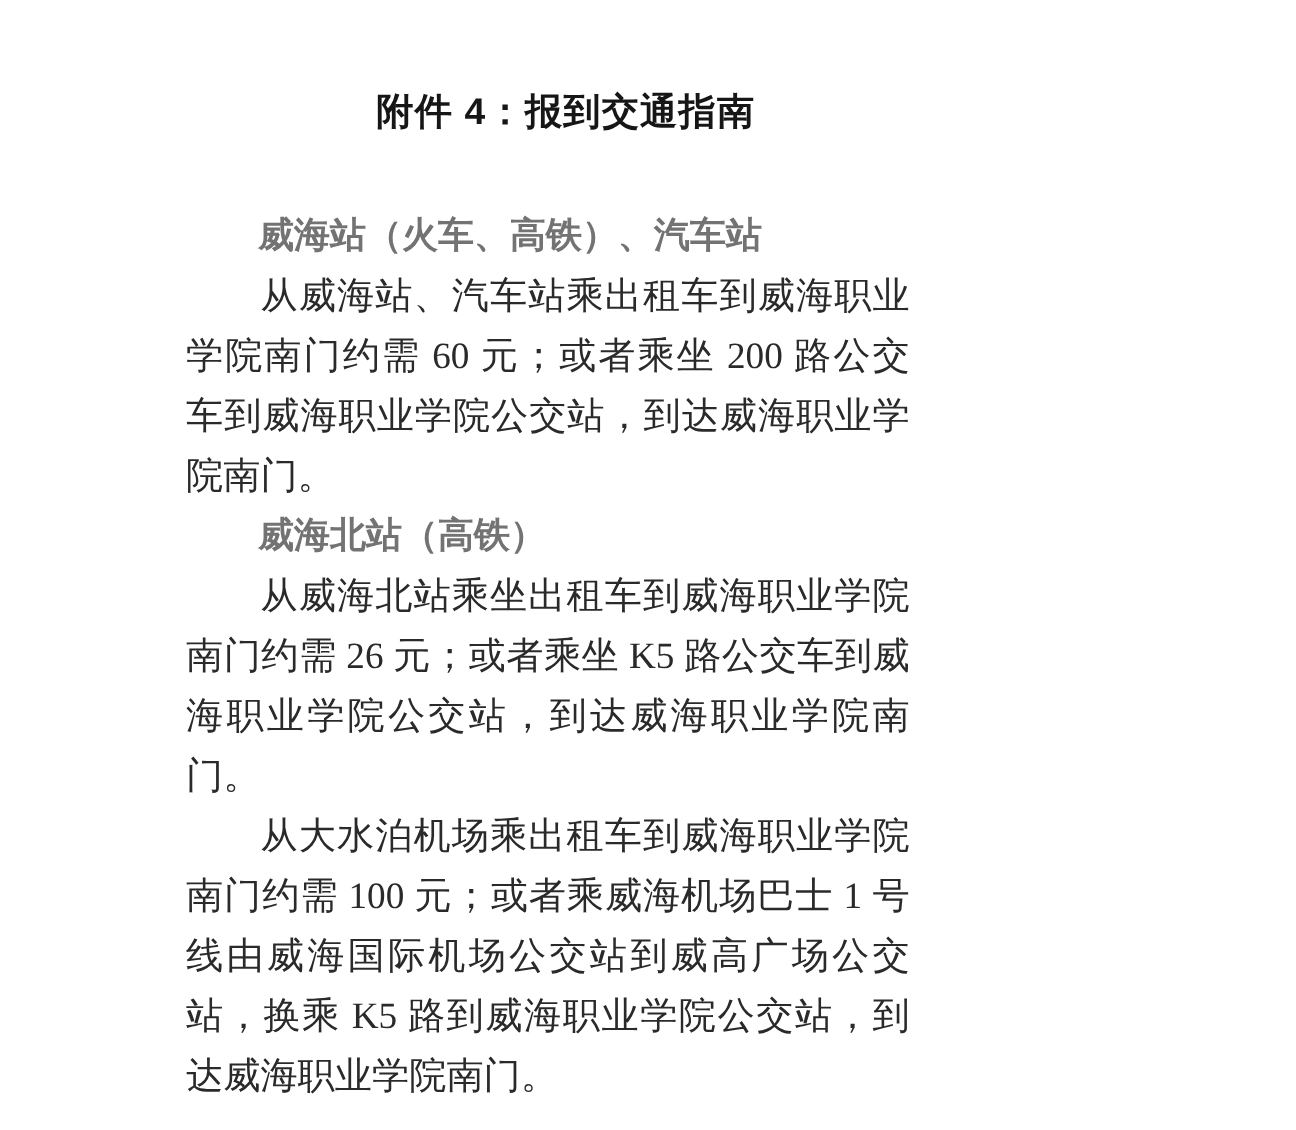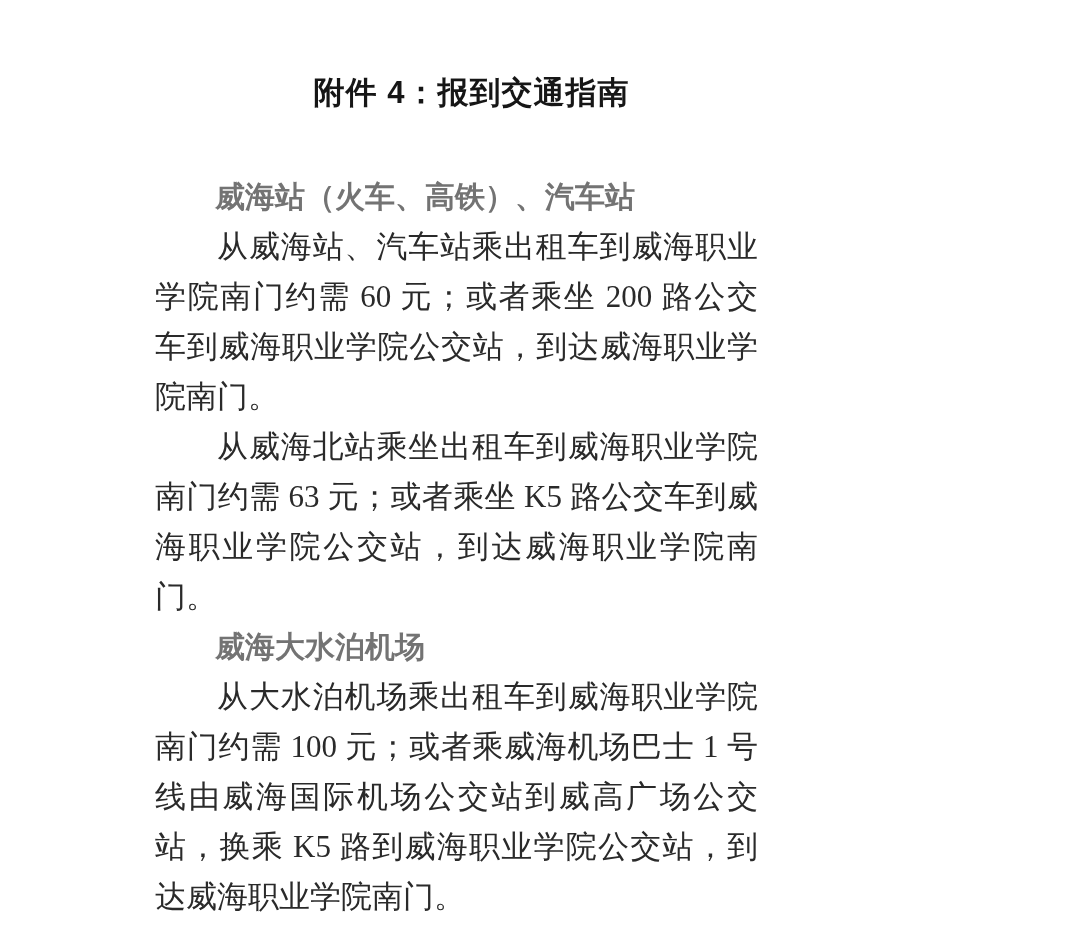--- a/index.html
+++ b/index.html
@@ -60,22 +60,22 @@
   <h1 class="doc-title">附件 4：报到交通指南</h1>
 
   <div class="content">
 
     <section>
       <h2 class="section-heading">威海站（火车、高铁）、汽车站</h2>
       <p class="section-body">从威海站、汽车站乘出租车到威海职业学院南门约需 60 元；或者乘坐 200 路公交车到威海职业学院公交站，到达威海职业学院南门。</p>
     </section>
 
     <section>
-      <p class="section-body">从威海北站乘坐出租车到威海职业学院南门约需 63 元；或者乘坐 K5 路公交车到威海职业学院公交站，到达威海职业学院南门。</p>
+      <h2 class="section-heading">威海北站（高铁）</h2>
+      <p class="section-body">从威海北站乘坐出租车到威海职业学院南门约需 26 元；或者乘坐 K5 路公交车到威海职业学院公交站，到达威海职业学院南门。</p>
     </section>
 
     <section>
-      <h2 class="section-heading">威海大水泊机场</h2>
       <p class="section-body">从大水泊机场乘出租车到威海职业学院南门约需 100 元；或者乘威海机场巴士 1 号线由威海国际机场公交站到威高广场公交站，换乘 K5 路到威海职业学院公交站，到达威海职业学院南门。</p>
     </section>
 
   </div>
 </div>
 
 </body></html>

